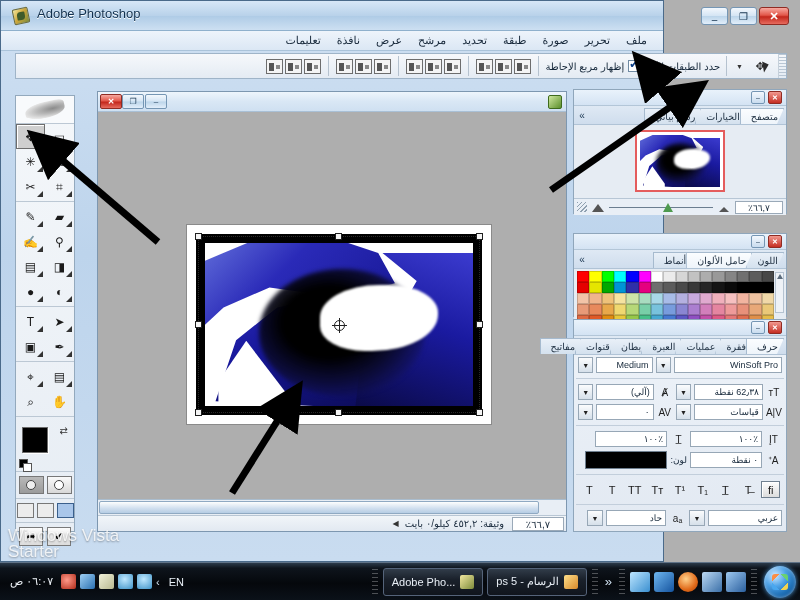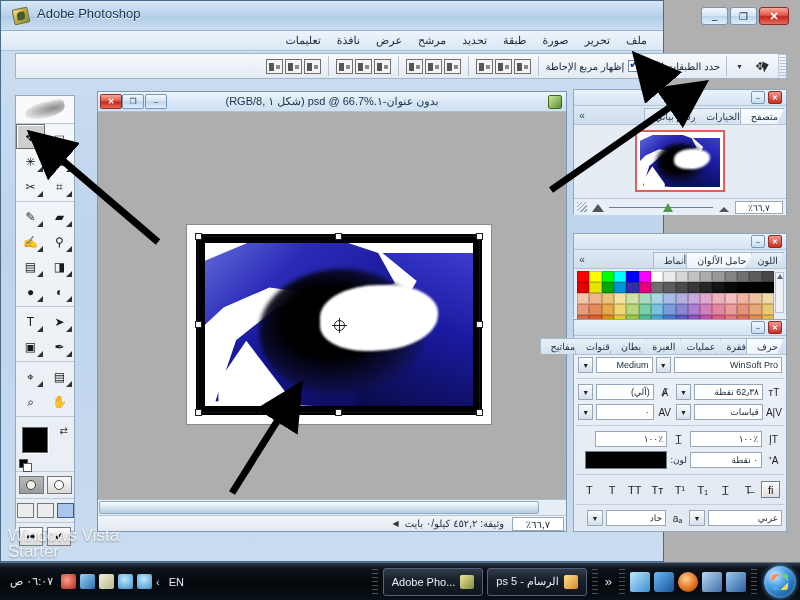--- a/index.html
+++ b/index.html
@@ -677,21 +677,20 @@
       </div>
       <div class="jump-row">
         <div class="jump-btn">➦</div>
         <div class="jump-btn">✔</div>
       </div>
     </div>
 
     <div id="docwin">
       <div id="doc-title">
         <div id="doc-icon"></div>
-        <div id="doc-title-text">بدون عنوان-١.psd @ 66.7% (شكل ١ ,RGB/8)</div>
         <div class="dbtn" id="doc-min">
             <span>–</span>
           </div>
         <div class="dbtn" id="doc-max">
             <span>❐</span>
           </div>
         <div class="dbtn" id="doc-close">
             <span>✕</span>
           </div>
       </div>

